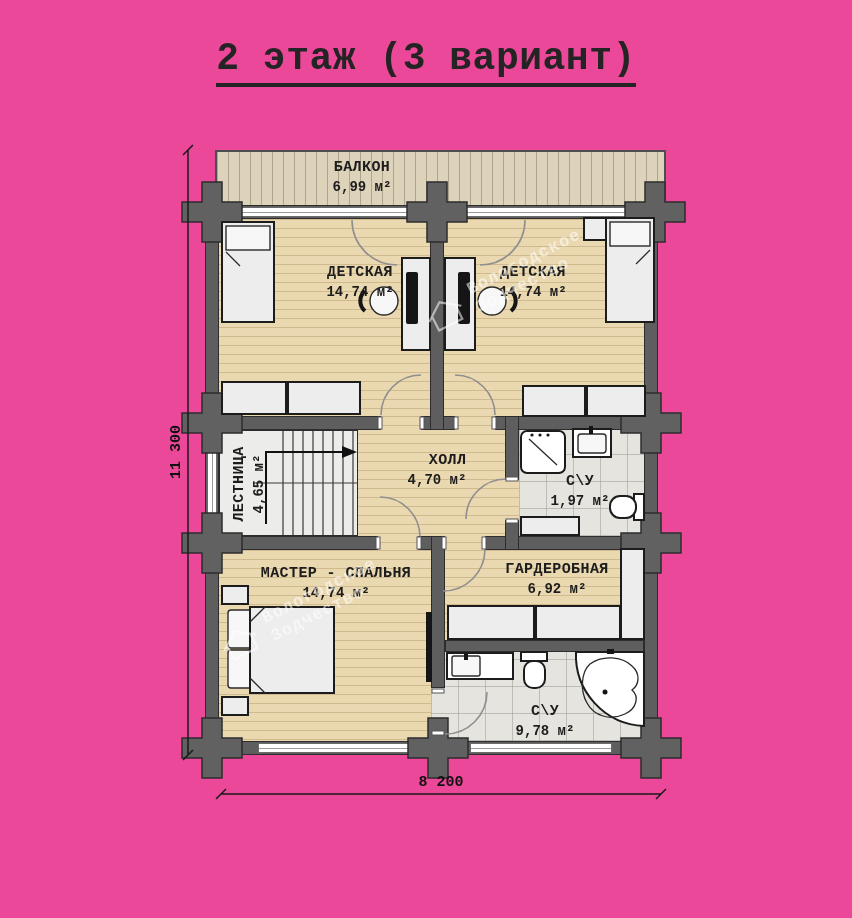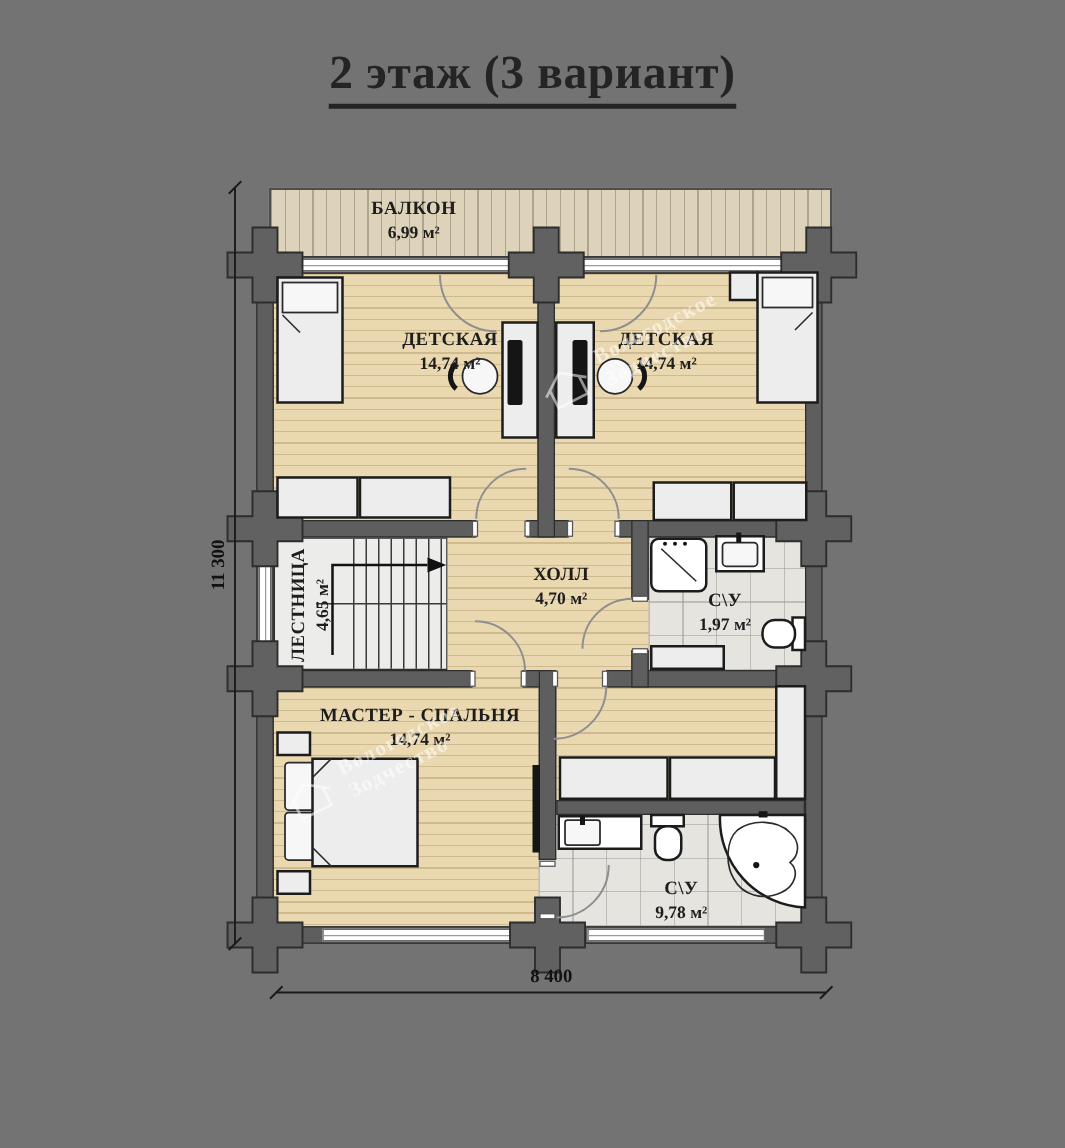--- a/index.html
+++ b/index.html
@@ -1,17 +1,17 @@
 <!DOCTYPE html>
 <html><head>
 <meta charset="utf-8">
 <style>
   html,body{margin:0;padding:0;background:#ffffff;}
-  .canvas{position:relative;width:852px;height:918px;background:#737373;overflow:hidden;
-          font-family:Liberation Serif, serif;}
+  .canvas{position:relative;width:852px;height:918px;background:#ec4899;overflow:hidden;
+          font-family:Liberation Mono, monospace;}
   .title-wrap{position:absolute;left:0;top:38px;width:852px;text-align:center;}
   .title{display:inline-block;font-size:38px;font-weight:800;color:#242424;letter-spacing:.5px;
          border-bottom:4px solid #242424;padding-bottom:3px;line-height:1.1;}
   .floor{position:absolute;box-sizing:border-box;}
   .wood{background-color:#ead8b0;
         background-image:repeating-linear-gradient(180deg,rgba(146,116,66,.30) 0px,rgba(146,116,66,.30) 1px,transparent 1px,transparent 9px);}
   .balcwood{background-color:#ddd2ba;
         background-image:repeating-linear-gradient(90deg,rgba(120,108,85,.45) 0px,rgba(120,108,85,.45) 1px,transparent 1px,transparent 11px);
         border:2px solid #4e4e4e;}
   .tile{background-color:#e5e4df;
@@ -201,55 +201,59 @@
       <circle class="dark" cx="605" cy="692" r="2.5"></circle>
       <rect class="dark" x="607" y="649" width="7" height="5"></rect>
     </g>
 
     <g>
       <path class="dim" d="M188 150 V755 M183 155 L193 145 M183 760 L193 750"></path>
       <path class="dim" d="M221 794 H661 M216 799 L226 789 M656 799 L666 789"></path>
     </g>
   </svg>
 
-  <div class="rlabel" style="left:331px;top:177px;">
+  <div class="rlabel" style="left:362px;top:177px;">
     <span class="rname">БАЛКОН</span>
     <span class="rarea">6,99 м²</span>
   </div>
   <div class="rlabel" style="left:360px;top:282px;">
     <span class="rname">ДЕТСКАЯ</span>
     <span class="rarea">14,74 м²</span>
   </div>
   <div class="rlabel" style="left:533px;top:282px;">
     <span class="rname">ДЕТСКАЯ</span>
     <span class="rarea">14,74 м²</span>
   </div>
   <div class="rlabel rot" style="left:249px;top:484px;">
     <span class="rname">ЛЕСТНИЦА</span>
     <span class="rarea">4,65 м²</span>
   </div>
-  <div class="rlabel" style="left:449px;top:470px;">
+  <div class="rlabel" style="left:437px;top:470px;align-items:flex-end;">
     <span class="rname">ХОЛЛ</span>
     <span class="rarea">4,70 м²</span>
   </div>
   <div class="rlabel" style="left:580px;top:491px;">
     <span class="rname">С\У</span>
     <span class="rarea">1,97 м²</span>
   </div>
   <div class="rlabel" style="left:336px;top:583px;">
     <span class="rname">МАСТЕР - СПАЛЬНЯ</span>
     <span class="rarea">14,74 м²</span>
   </div>
+  <div class="rlabel" style="left:557px;top:579px;">
+    <span class="rname">ГАРДЕРОБНАЯ</span>
+    <span class="rarea">6,92 м²</span>
+  </div>
   <div class="rlabel" style="left:545px;top:721px;">
     <span class="rname">С\У</span>
     <span class="rarea">9,78 м²</span>
   </div>
 
   <div class="dimlabel rot" style="left:176px;top:452px;">11 300</div>
-  <div class="dimlabel" style="left:441px;top:782px;">8 400</div>
+  <div class="dimlabel" style="left:441px;top:782px;">8 200</div>
 
   <div class="wm" style="left:505px;top:283px;">
     <svg width="44" height="36" viewBox="0 0 44 36">
       <path d="M4 18 L22 5 L40 18 M9 15 V30 H35 V15" stroke="rgba(255,255,255,.55)" stroke-width="2.2" fill="none"></path>
     </svg>
     <div class="wm-text">
       <span>Вологодское</span>
       <span>Зодчество</span>
     </div>
   </div>

